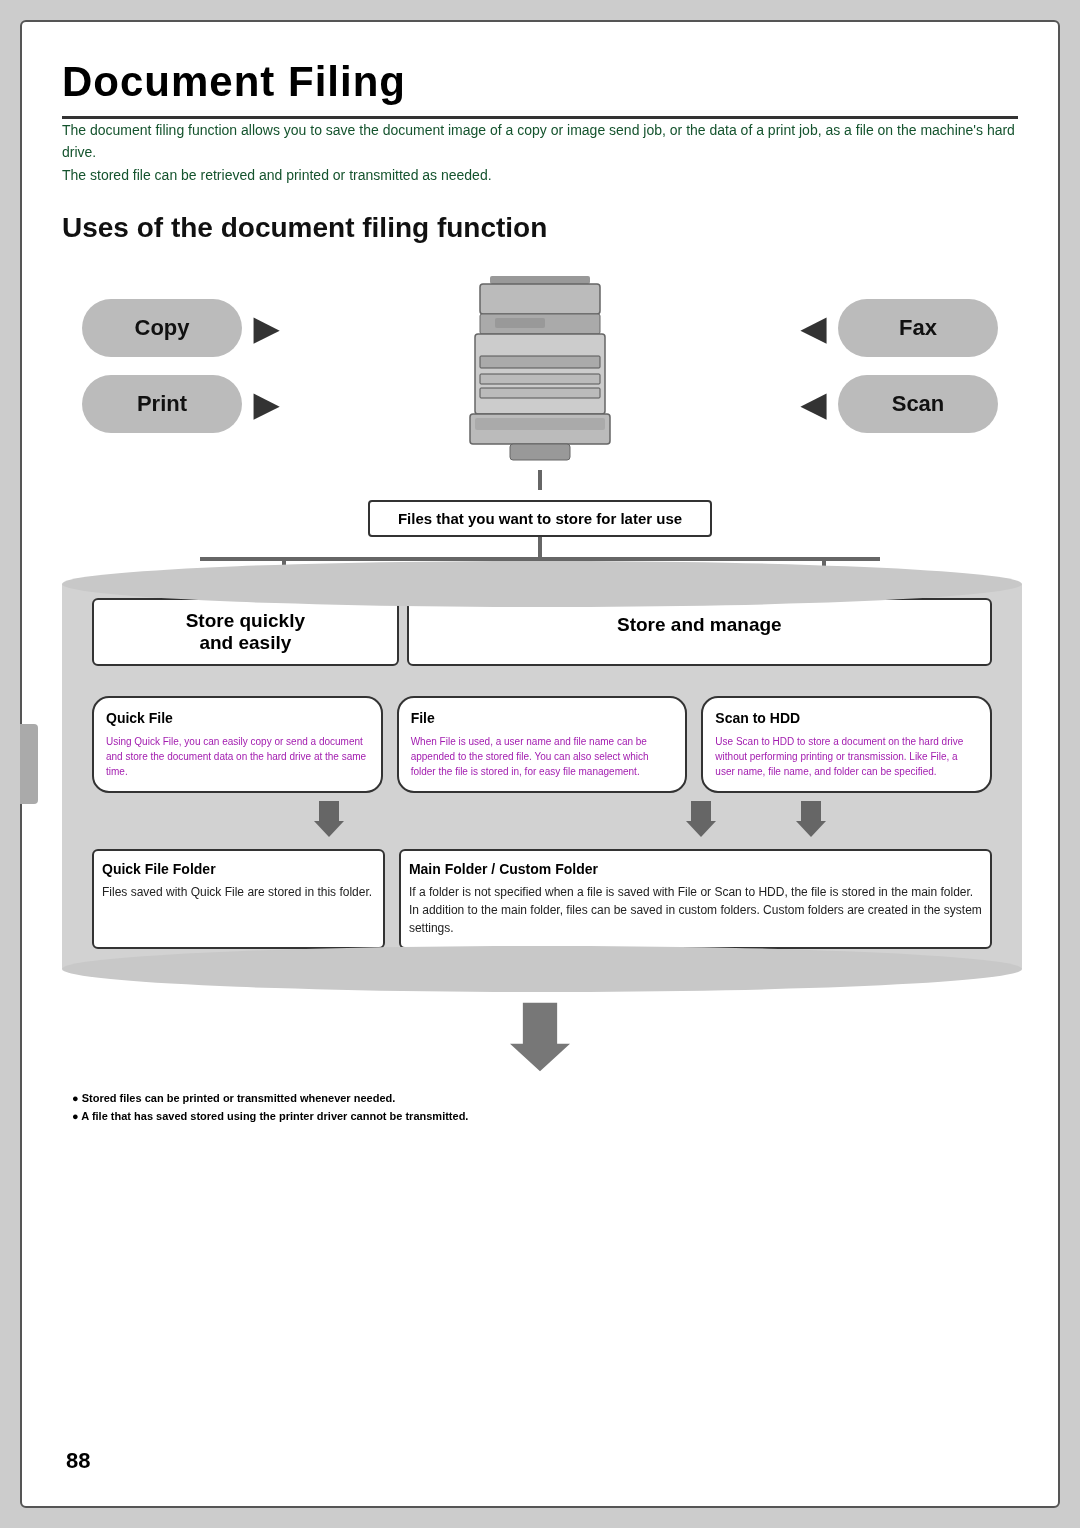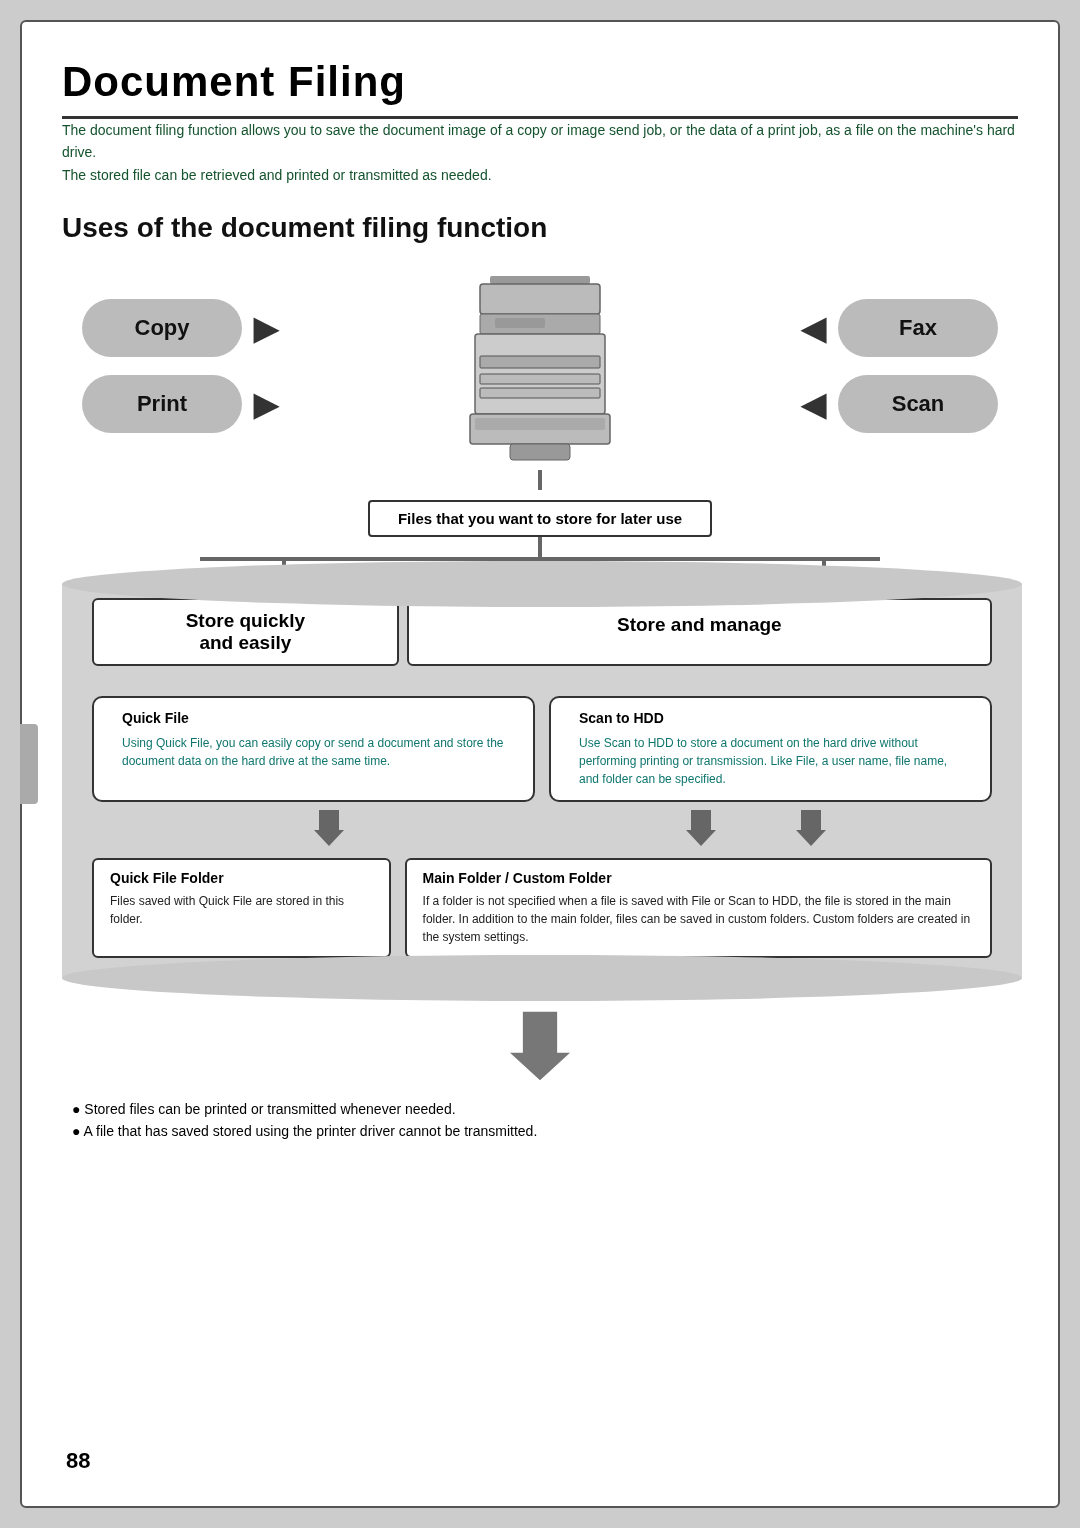--- a/index.html
+++ b/index.html
@@ -121,34 +121,34 @@
     
     .store-boxes-row {
       display: flex;
       justify-content: space-around;
       padding: 20px 30px 0 30px;
       gap: 14px;
     }
     .store-box {
       background: #fff;
       border: 2.5px solid #333;
-      border-radius: 10px;
-      padding: 12px 28px;
+      border-radius: 17px;
+      padding: 12px 12px;
       flex: 1;
       min-width: 0;
     }
     .store-box-title {
       font-weight: 900;
       font-size: 14px;
       margin-bottom: 8px;
     }
     .store-box-text {
-      font-size: 12px;
+      font-size: 10px;
       line-height: 1.5;
-      color: #0f766e;
+      color: #a21caf;
     }
     .store-header-box {
       background: #fff;
       border: 2.5px solid #333;
       border-radius: 6px;
       padding: 14px 24px;
       font-weight: 800;
       font-size: 19px;
       text-align: center;
       flex: 1.8;
@@ -175,21 +175,21 @@
     .folder-boxes-row {
       display: flex;
       justify-content: space-around;
       padding: 0 30px;
       gap: 14px;
     }
     .folder-box {
       background: #fff;
       border: 2.5px solid #333;
       border-radius: 6px;
-      padding: 10px 16px;
+      padding: 10px 8px;
       flex: 1;
     }
     .folder-box-title {
       font-weight: 900;
       font-size: 14px;
       margin-bottom: 6px;
     }
     .folder-box-text {
       font-size: 12px;
       line-height: 1.5;
@@ -207,22 +207,22 @@
     .big-down-arrow {
       width: 60px;
       height: 70px;
     }
     
     .bottom-notes {
       margin-top: 10px;
       padding-left: 10px;
     }
     .bottom-note {
-      font-size: 14px;
-      font-weight: 400;
+      font-size: 11px;
+      font-weight: 700;
       margin-bottom: 6px;
     }
     
     .page-number {
       position: absolute;
       bottom: 32px;
       left: 44px;
       font-size: 22px;
       font-weight: 900;
     }
@@ -350,20 +350,24 @@
         </div>
       </div>
 
       <div class="store-boxes-row">
 
         <div class="store-box">
           <div class="store-box-title">Quick File</div>
           <div class="store-box-text">Using Quick File, you can easily copy or send a document and store the document data on the hard drive at the same time.</div>
         </div>
 
+        <div class="store-box">
+          <div class="store-box-title">File</div>
+          <div class="store-box-text">When File is used, a user name and file name can be appended to the stored file. You can also select which folder the file is stored in, for easy file management.</div>
+        </div>
 
         <div class="store-box">
           <div class="store-box-title">Scan to HDD</div>
           <div class="store-box-text">Use Scan to HDD to store a document on the hard drive without performing printing or transmission. Like File, a user name, file name, and folder can be specified.</div>
         </div>
       </div>
 
       <div style="display:flex; justify-content:space-around; padding:8px 60px; gap:14px;">
         <div style="flex:1; text-align:center;">
           <svg width="30" height="36" viewBox="0 0 30 36">

